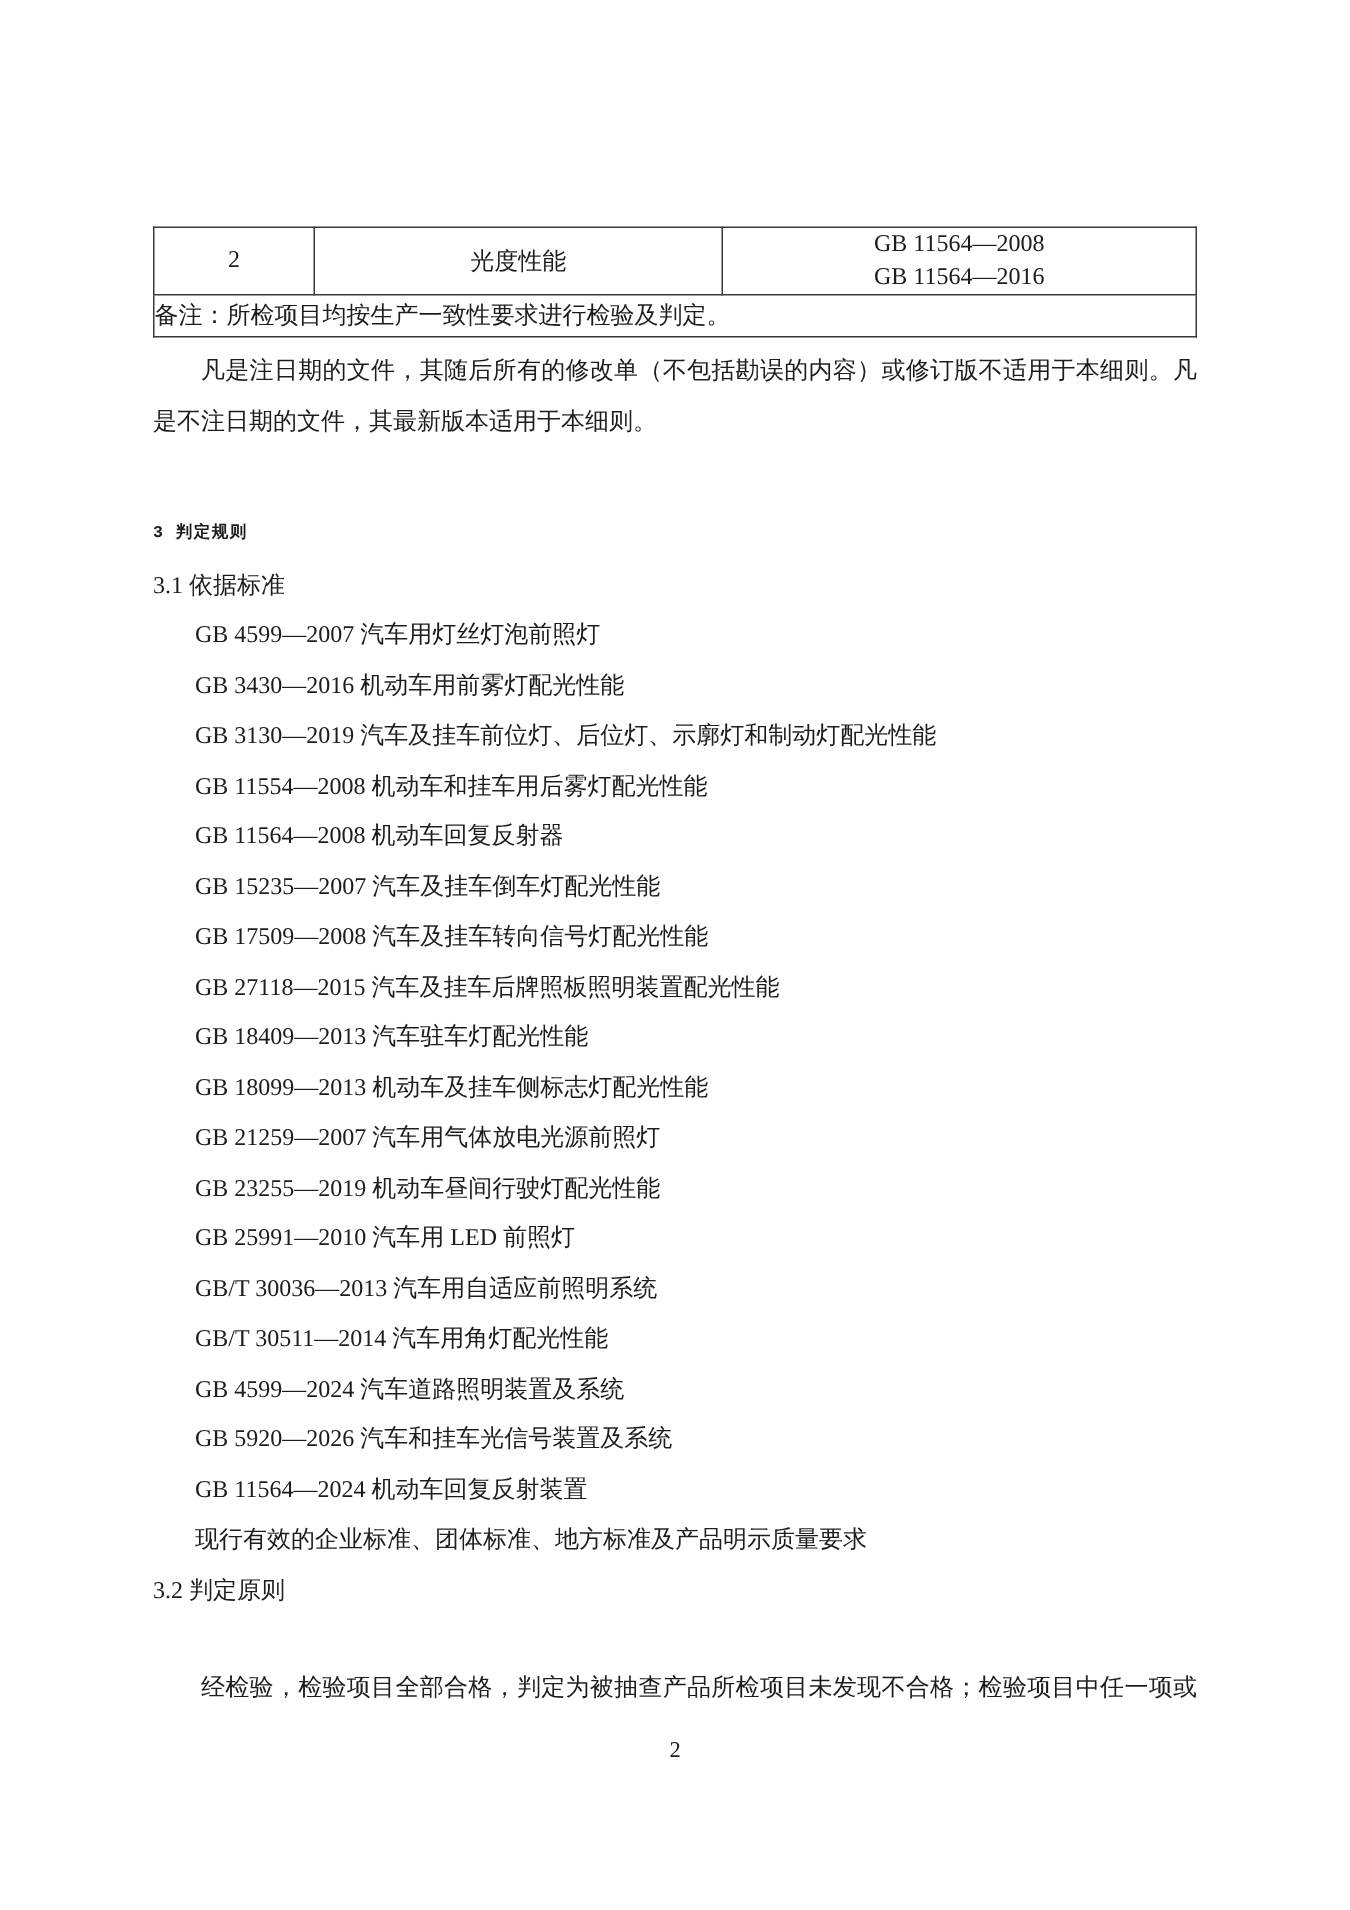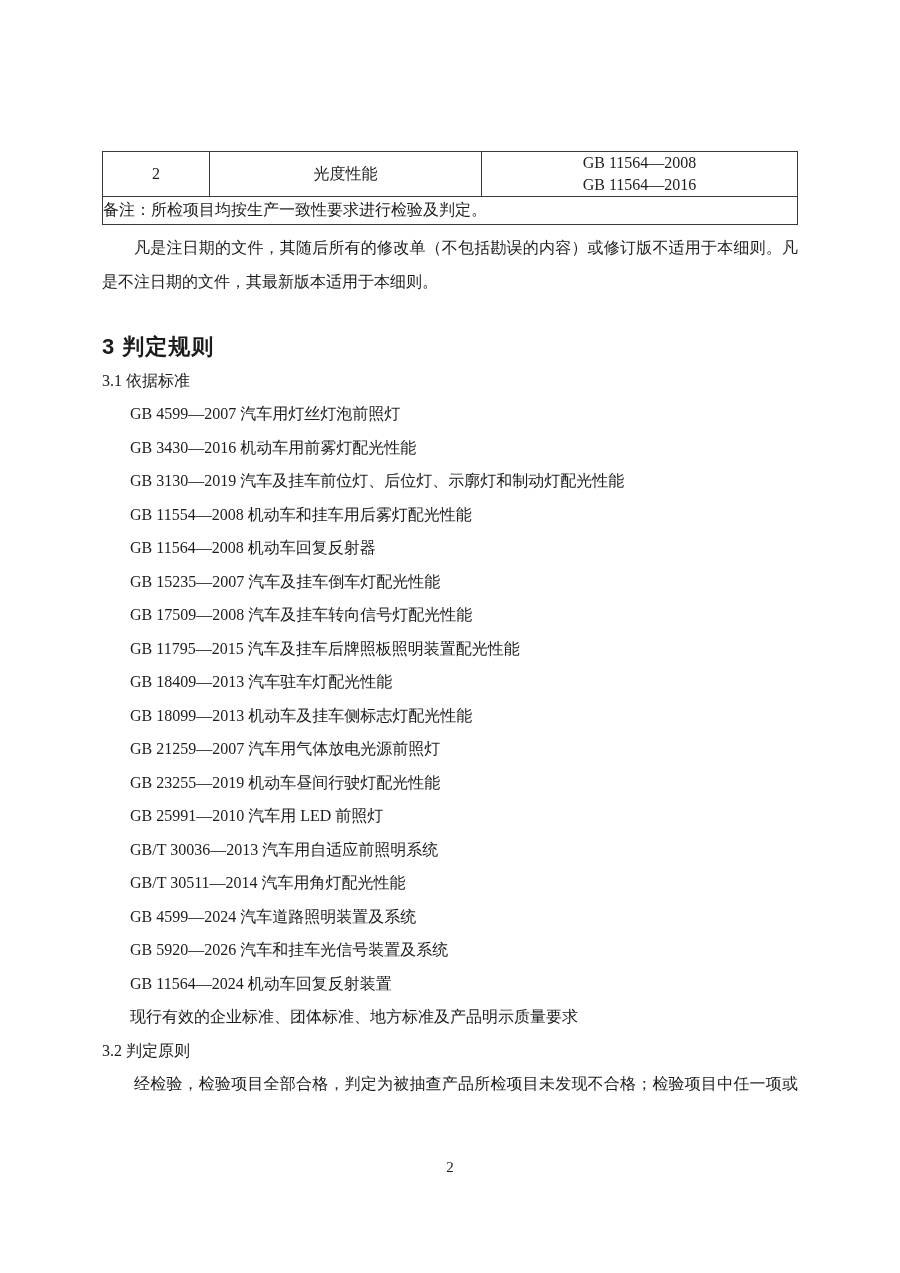--- a/index.html
+++ b/index.html
@@ -49,41 +49,42 @@
     text-indent: 32px;
   }
   .p-dated { margin-top: 6px; }
   .p-dated .line { line-height: 33.5px; }
   .just-line {
     text-align: justify;
     text-align-last: justify;
   }
   .indent2 { text-indent: 32px; }
   .h3 {
-    margin-top: 32px;
+    margin-top: 42px;
     line-height: 33.5px;
-    font-family: Liberation Sans, sans-serif;
+    font-family: Liberation Mono, monospace;
     font-weight: 600;
-    font-size: 22px;
+    font-size: 11px;
     letter-spacing: 1px;
   }
   .subhead { line-height: 33.5px; }
   .std-list p {
     line-height: 33.5px;
     padding-left: 28px;
   }
   .closing-line {
     line-height: 33.5px;
     padding-left: 28px;
   }
   .p-final {
     line-height: 33.5px;
     text-indent: 32px;
     text-align: justify;
     text-align-last: justify;
+    margin-top: 32px;
   }
   .page-number {
     position: absolute;
     top: 1156px;
     left: 0;
     width: 900px;
     text-align: center;
     font-size: 15px;
     line-height: 22px;
   }
@@ -122,21 +123,21 @@
 
   <div class="std-list">
 
   <p>GB 4599—2007 汽车用灯丝灯泡前照灯</p>
       <p>GB 3430—2016 机动车用前雾灯配光性能</p>
       <p>GB 3130—2019 汽车及挂车前位灯、后位灯、示廓灯和制动灯配光性能</p>
       <p>GB 11554—2008 机动车和挂车用后雾灯配光性能</p>
       <p>GB 11564—2008 机动车回复反射器</p>
       <p>GB 15235—2007 汽车及挂车倒车灯配光性能</p>
       <p>GB 17509—2008 汽车及挂车转向信号灯配光性能</p>
-      <p>GB 11795—2015 汽车及挂车后牌照板照明装置配光性能</p>
+      <p>GB 27118—2015 汽车及挂车后牌照板照明装置配光性能</p>
       <p>GB 18409—2013 汽车驻车灯配光性能</p>
       <p>GB 18099—2013 机动车及挂车侧标志灯配光性能</p>
       <p>GB 21259—2007 汽车用气体放电光源前照灯</p>
       <p>GB 23255—2019 机动车昼间行驶灯配光性能</p>
       <p>GB 25991—2010 汽车用 LED 前照灯</p>
       <p>GB/T 30036—2013 汽车用自适应前照明系统</p>
       <p>GB/T 30511—2014 汽车用角灯配光性能</p>
       <p>GB 4599—2024 汽车道路照明装置及系统</p>
       <p>GB 5920—2026 汽车和挂车光信号装置及系统</p>
       <p>GB 11564—2024 机动车回复反射装置</p>

